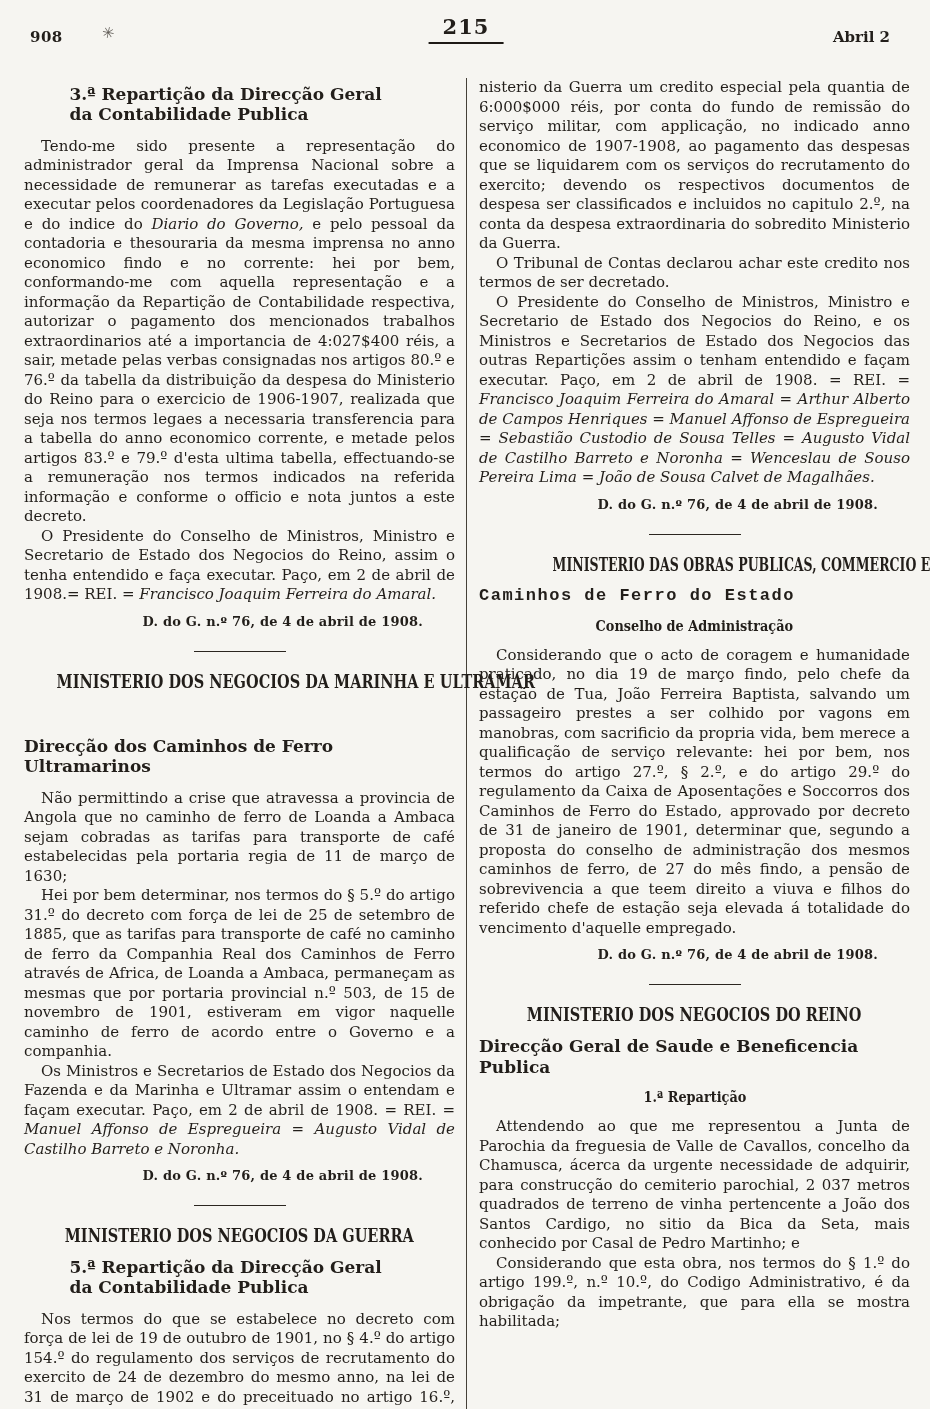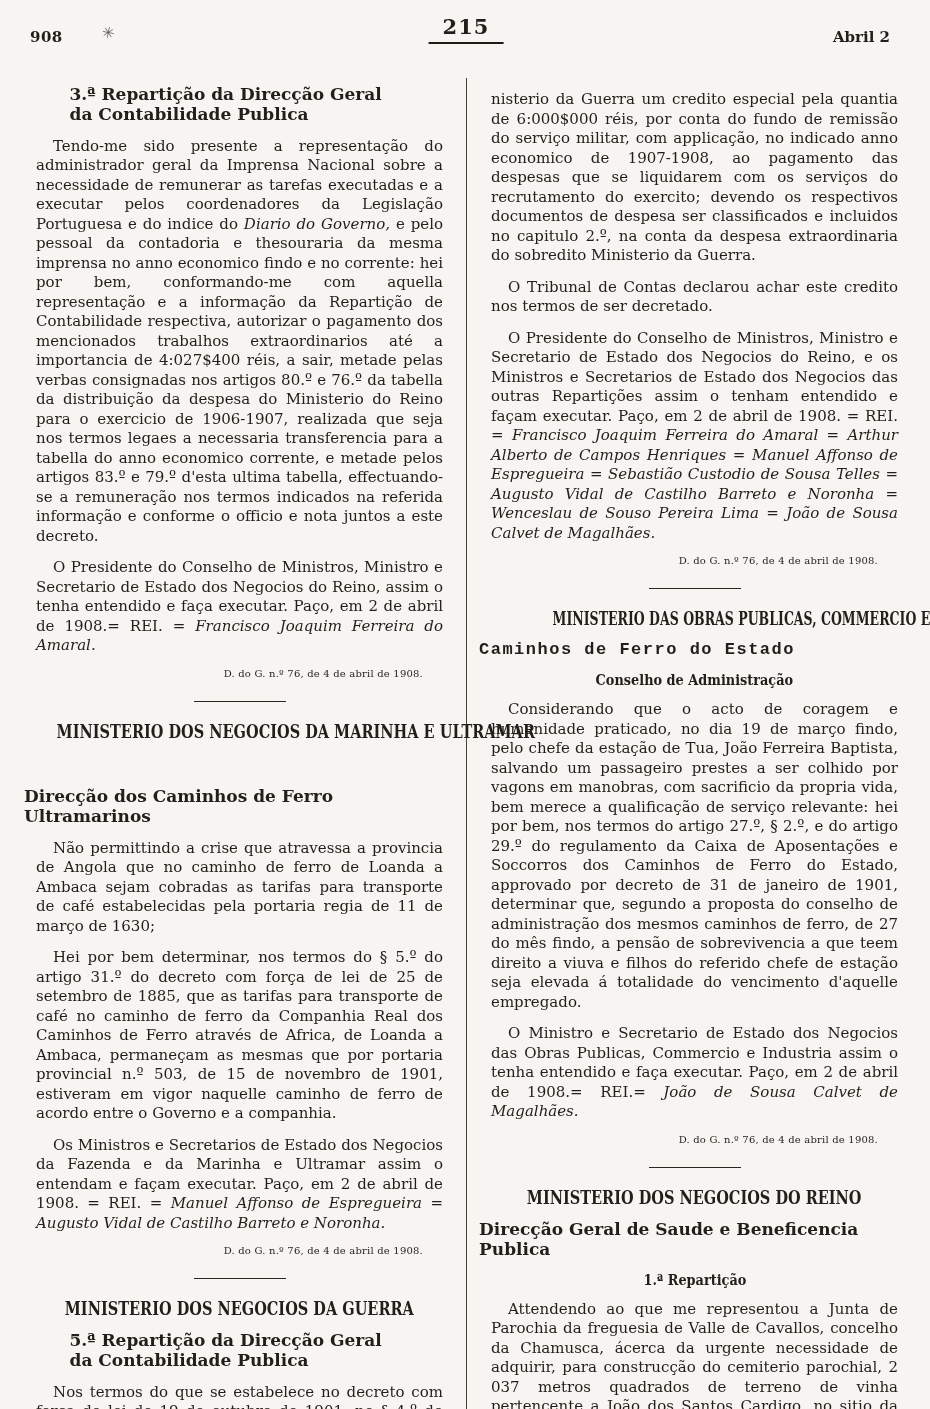--- a/index.html
+++ b/index.html
@@ -24,37 +24,37 @@
     font-weight:bold;font-size:21px;letter-spacing:1px;
     border-bottom:2.5px solid #1e1a16;padding:0 14px 3px;
   }
   .hdr-right{position:absolute;right:18px;top:14px;font-weight:bold;font-size:15px;}
   
   .columns{display:flex;margin-top:12px;min-height:1300px;align-items:stretch;}
   .col{width:442px;box-sizing:border-box;}
   .col-left{padding-right:11px;}
   .col-right{border-left:1.5px solid #454038;padding-left:12px;width:444px;}
   
-  p{margin:12px;text-indent:17px;text-align:justify;font-size:15px;line-height:1.3;}
+  p{margin:0;text-indent:17px;text-align:justify;font-size:15px;line-height:1.3;}
   p.cont{text-indent:0;}
   .sig{font-style:italic;}
   .section-heading{
     font-weight:bold;font-size:17px;text-align:left;line-height:1.2;
     margin:6px auto 12px;max-width:340px;
   }
   .ministry{text-align:center;font-weight:bold;font-size:16.5px;margin:4px 0 12px;white-space:nowrap;}
   .ministry .stretch{display:inline-block;white-space:nowrap;transform:scale(.88,1.12);transform-origin:center;}
   .ministry .stretch.tight{transform:scale(.76,1.12);}
   .sub-heading{
     text-align:center;font-weight:bold;font-size:14px;margin:0 0 12px;white-space:nowrap;
   }
   .sub-heading .stretch{display:inline-block;transform:scale(.92,1.05);transform-origin:center;}
   .wide{letter-spacing:1.5px;font-family:Liberation Mono, monospace;}
   .gazette-ref{
-    text-align:right;font-weight:normal;font-size:10px;
+    text-align:right;font-weight:bold;font-size:13px;
     margin:9px 32px 0 0;letter-spacing:.2px;
   }
   .section-rule{
     width:92px;border:0;border-top:1.6px solid #2b2620;
     margin:22px auto 20px;height:0;
   }
 </style>
 </head>
 <body>
 
@@ -107,21 +107,20 @@
 
       <div class="gazette-ref">D. do G. n.º 76, de 4 de abril de 1908.</div>
 
       <hr class="section-rule">
 
       <div class="ministry"><span class="stretch tight">MINISTERIO DAS OBRAS PUBLICAS, COMMERCIO E INDUSTRIA</span></div>
       <div class="section-heading wide" style="max-width:440px;">Caminhos de Ferro do Estado</div>
       <div class="sub-heading"><span class="stretch">Conselho de Administração</span></div>
 
       <p>Considerando que o acto de coragem e humanidade praticado, no dia 19 de março findo, pelo chefe da estação de Tua, João Ferreira Baptista, salvando um passageiro prestes a ser colhido por vagons em manobras, com sacrificio da propria vida, bem merece a qualificação de serviço relevante: hei por bem, nos termos do artigo 27.º, § 2.º, e do artigo 29.º do regulamento da Caixa de Aposentações e Soccorros dos Caminhos de Ferro do Estado, approvado por decreto de 31 de janeiro de 1901, determinar que, segundo a proposta do conselho de administração dos mesmos caminhos de ferro, de 27 do mês findo, a pensão de sobrevivencia a que teem direito a viuva e filhos do referido chefe de estação seja elevada á totalidade do vencimento d'aquelle empregado.</p>
-      <p><span>O Ministro e Secretario de Estado dos Negocios das Obras Publicas, Commercio e Industria assim o tenha entendido e faça executar. Paço, em 2 de abril de 1908.= REI.= </span><span class="sig">João de Sousa Calvet de Magalhães.</span></p>
 
       <div class="gazette-ref">D. do G. n.º 76, de 4 de abril de 1908.</div>
 
       <hr class="section-rule">
 
       <div class="ministry"><span class="stretch">MINISTERIO DOS NEGOCIOS DO REINO</span></div>
       <div class="section-heading" style="max-width:440px;">Direcção Geral de Saude e Beneficencia Publica</div>
       <div class="sub-heading"><span class="stretch">1.ª Repartição</span></div>
 
       <p>Attendendo ao que me representou a Junta de Parochia da freguesia de Valle de Cavallos, concelho da Chamusca, ácerca da urgente necessidade de adquirir, para construcção do cemiterio parochial, 2 037 metros quadrados de terreno de vinha pertencente a João dos Santos Cardigo, no sitio da Bica da Seta, mais conhecido por Casal de Pedro Martinho; e</p>

